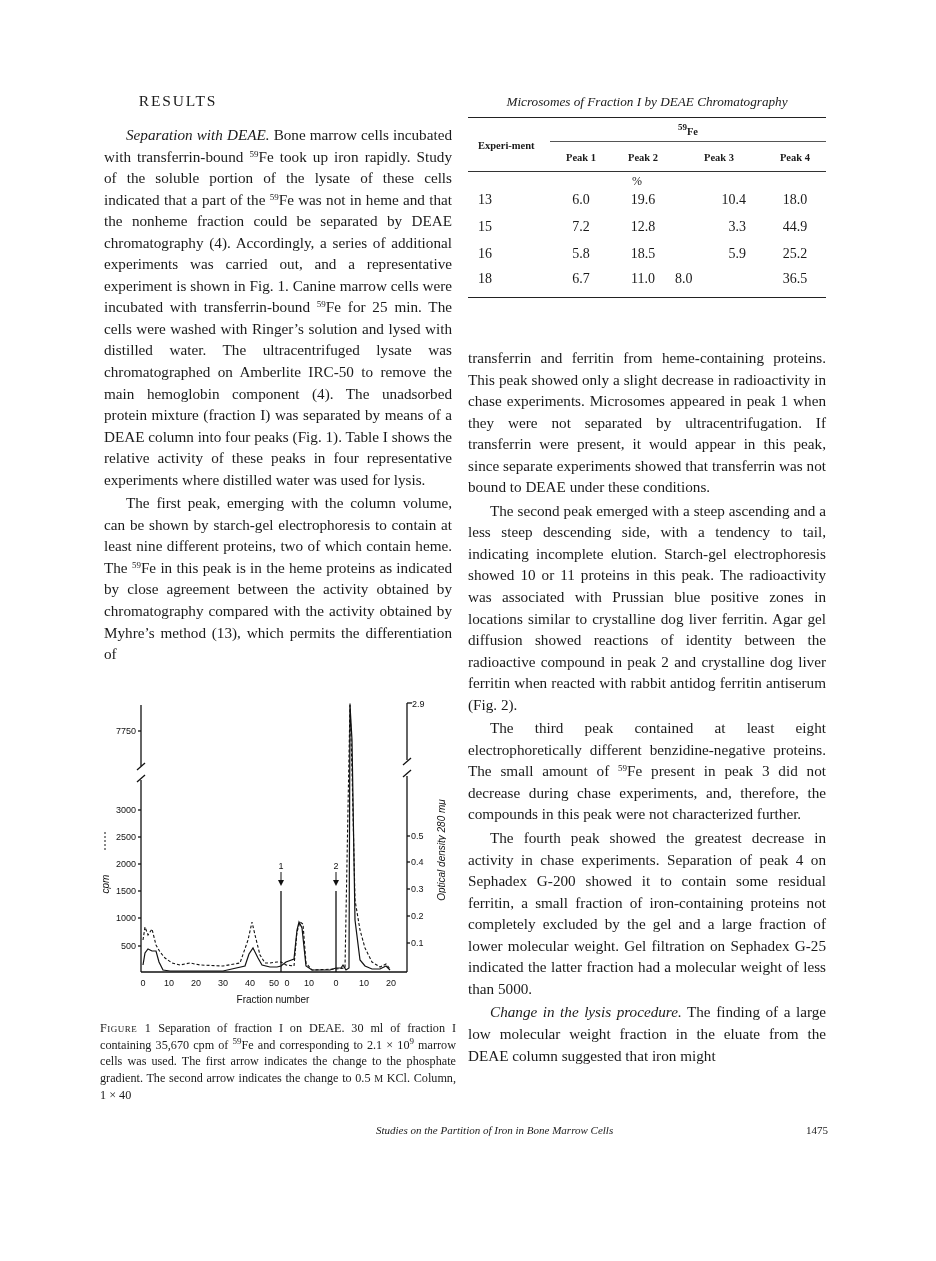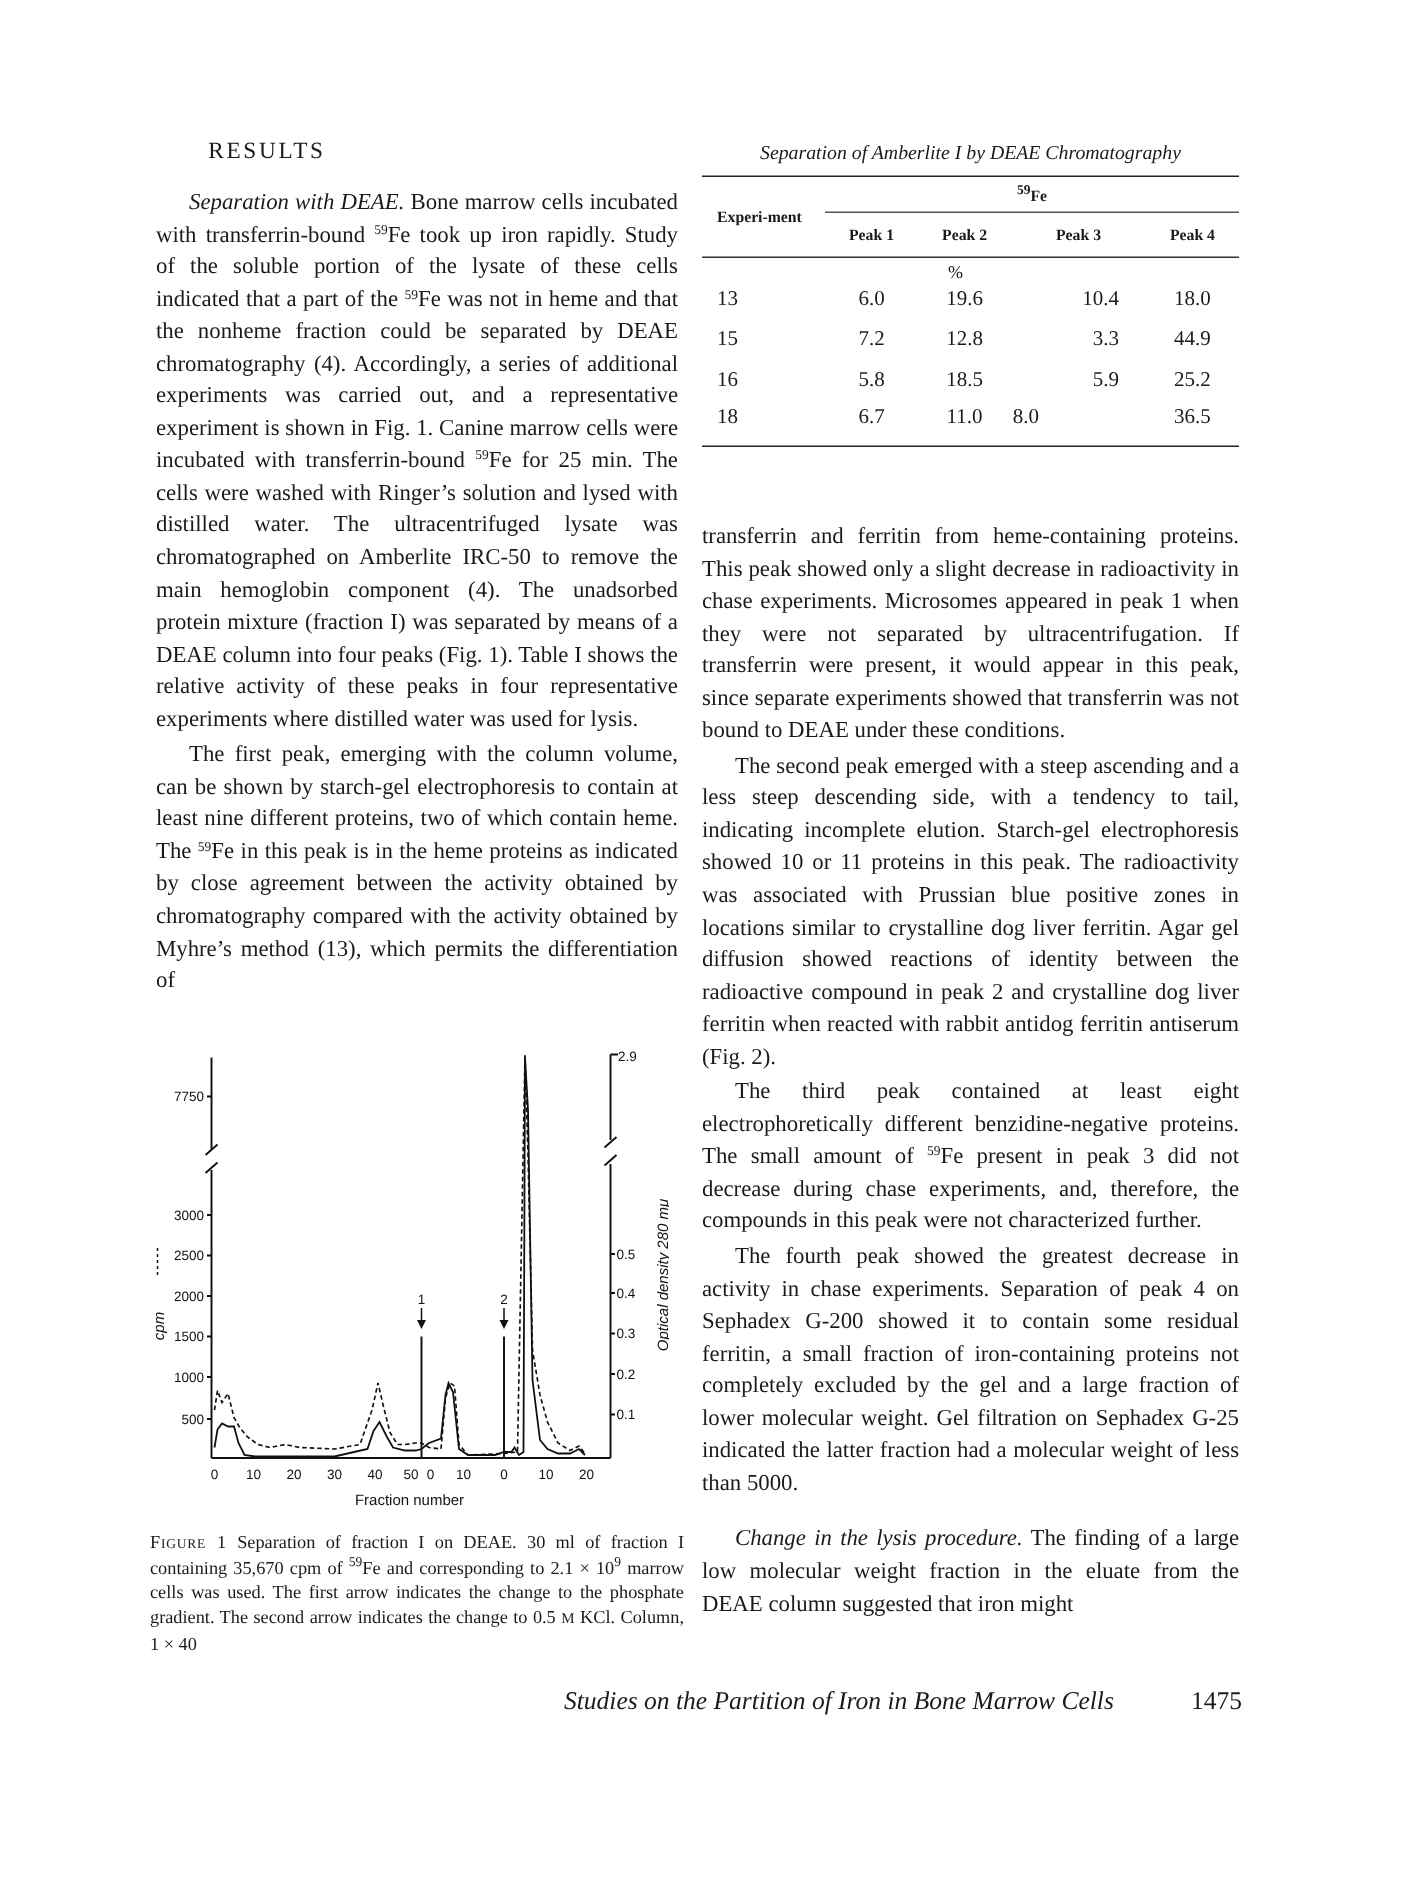--- a/index.html
+++ b/index.html
@@ -32,36 +32,36 @@
   
   #figure { position: absolute; left: 96px; top: 690px; width: 350px; height: 325px; }
   .fig-caption {
     position: absolute; left: 100px; top: 1020px; width: 356px;
     font-size: 12.2px; line-height: 16.6px; text-align: justify;
   }
   .fig-caption .fig-label { font-variant: small-caps; letter-spacing: 0.5px; }
 
   .running-foot {
     position: absolute; left: 376px; top: 1124px; width: 452px;
-    font-size: 17px; font-style: italic;
+    font-size: 11px; font-style: italic;
   }
   .running-foot .page-num { position: absolute; right: 0; top: 0; font-style: normal; }
 </style>
 </head>
 <body>
 
 <div class="section-heading">RESULTS</div>
 
 <div class="col" id="left-col">
   <p class="indent"><span class="runin">Separation with DEAE.</span><span> Bone marrow cells incubated with transferrin-bound </span><sup>59</sup><span>Fe took up iron rapidly. Study of the soluble portion of the lysate of these cells indicated that a part of the </span><sup>59</sup><span>Fe was not in heme and that the nonheme fraction could be separated by DEAE chromatography (4). Accordingly, a series of additional experiments was carried out, and a representative experiment is shown in Fig. 1. Canine marrow cells were incubated with transferrin-bound </span><sup>59</sup><span>Fe for 25 min. The cells were washed with Ringer’s solution and lysed with distilled water. The ultracentrifuged lysate was chromatographed on Amberlite IRC-50 to remove the main hemoglobin component (4). The unadsorbed protein mixture (fraction I) was separated by means of a DEAE column into four peaks (Fig. 1). Table I shows the relative activity of these peaks in four representative experiments where distilled water was used for lysis.</span></p>
   <p class="indent" style="margin-top:2px"><span>The first peak, emerging with the column volume, can be shown by starch-gel electrophoresis to contain at least nine different proteins, two of which contain heme. The </span><sup>59</sup><span>Fe in this peak is in the heme proteins as indicated by close agreement between the activity obtained by chromatography compared with the activity obtained by Myhre’s method (13), which permits the differentiation of</span></p>
 </div>
 
 <div id="table-block">
-  <div class="tbl-caption">Separation of Amberlite I by DEAE Chromatography</div>
+  <div class="tbl-caption">Microsomes of Fraction I by DEAE Chromatography</div>
   <table class="data">
     <thead>
       <tr class="rule-top">
         <th rowspan="2" class="rule-mid" style="text-align:left;padding:8px 0 6px 10px;width:72px;line-height:13px;">Experi-ment</th>
         <th colspan="4" style="padding:8px 0 4px;border-bottom:1px solid #555;"><sup>59</sup><span>Fe</span></th>
       </tr>
       <tr class="rule-mid">
         <th style="padding:10px 0 8px;">Peak 1</th>
         <th style="padding:10px 0 8px;">Peak 2</th>
         <th style="padding:10px 0 8px;">Peak 3</th>
@@ -105,21 +105,21 @@
       </tr>
     </tbody>
   </table>
 </div>
 
 <div class="col" id="right-col">
   <p>transferrin and ferritin from heme-containing proteins. This peak showed only a slight decrease in radioactivity in chase experiments. Microsomes appeared in peak 1 when they were not separated by ultracentrifugation. If transferrin were present, it would appear in this peak, since separate experiments showed that transferrin was not bound to DEAE under these conditions.</p>
   <p class="indent" style="margin-top:2px">The second peak emerged with a steep ascending and a less steep descending side, with a tendency to tail, indicating incomplete elution. Starch-gel electrophoresis showed 10 or 11 proteins in this peak. The radioactivity was associated with Prussian blue positive zones in locations similar to crystalline dog liver ferritin. Agar gel diffusion showed reactions of identity between the radioactive compound in peak 2 and crystalline dog liver ferritin when reacted with rabbit antidog ferritin antiserum (Fig. 2).</p>
   <p class="indent" style="margin-top:2px"><span>The third peak contained at least eight electrophoretically different benzidine-negative proteins. The small amount of </span><sup>59</sup><span>Fe present in peak 3 did not decrease during chase experiments, and, therefore, the compounds in this peak were not characterized further.</span></p>
   <p class="indent" style="margin-top:2px">The fourth peak showed the greatest decrease in activity in chase experiments. Separation of peak 4 on Sephadex G-200 showed it to contain some residual ferritin, a small fraction of iron-containing proteins not completely excluded by the gel and a large fraction of lower molecular weight. Gel filtration on Sephadex G-25 indicated the latter fraction had a molecular weight of less than 5000.</p>
-  <p class="indent" style="margin-top:16px"><span class="runin">Change in the lysis procedure.</span><span> The finding of a large low molecular weight fraction in the eluate from the DEAE column suggested that iron might</span></p>
+  <p class="indent" style="margin-top:2px"><span class="runin">Change in the lysis procedure.</span><span> The finding of a large low molecular weight fraction in the eluate from the DEAE column suggested that iron might</span></p>
 </div>
 
 <div id="figure">
   <svg width="350" height="325" viewBox="96 690 350 325" xmlns="http://www.w3.org/2000/svg" font-family="Liberation Sans, DejaVu Sans, sans-serif">
     <g stroke="#111" stroke-width="1.3" fill="none">
 
       <line x1="141" y1="705" x2="141" y2="766"></line>
       <line x1="137" y1="770" x2="145" y2="763"></line>
       <line x1="137" y1="782" x2="145" y2="775"></line>
       <line x1="141" y1="780" x2="141" y2="972"></line>

